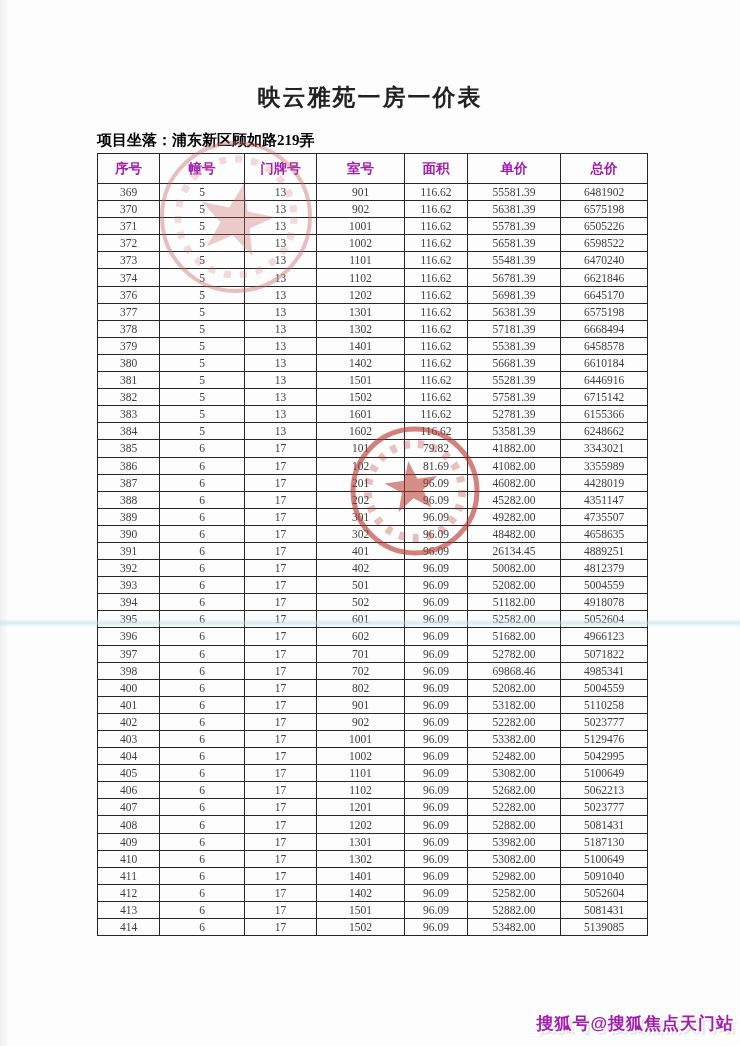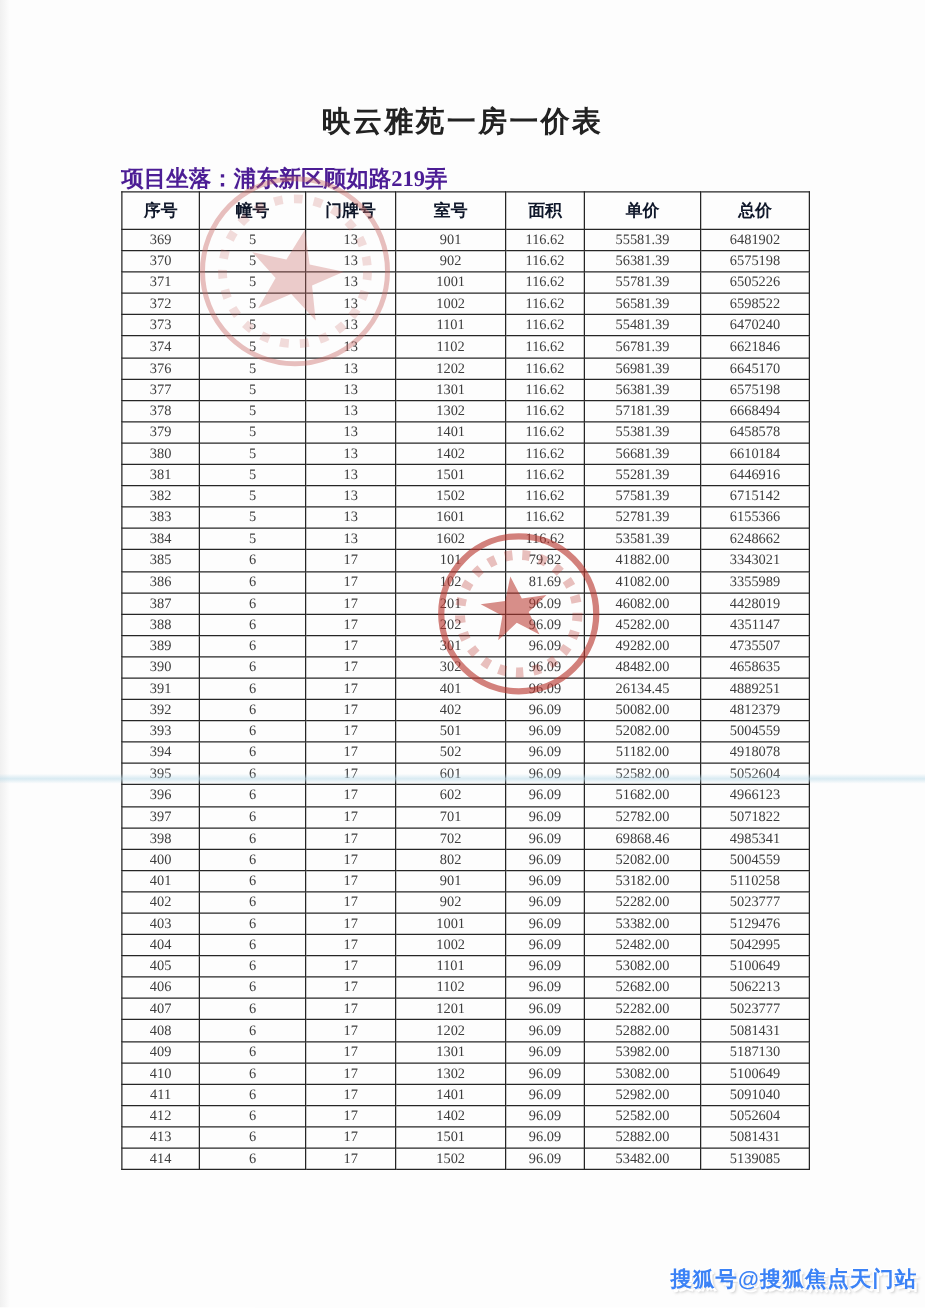--- a/index.html
+++ b/index.html
@@ -24,21 +24,21 @@
     top:82px;left:0;width:740px;
     text-align:center;
     font-size:23px;font-weight:bold;
     color:#222;
     letter-spacing:2px;
     margin:0;
   }
   .location{
     position:absolute;
     top:131px;left:97px;
-    font-size:18px;font-weight:bold;color:#4c1d95;
+    font-size:15px;font-weight:bold;color:#000000;
   }
   table.price{
     position:absolute;
     top:153px;left:97px;
     border-collapse:collapse;
     table-layout:fixed;
     width:550px;
   }
   table.price th, table.price td{
     border:1px solid #262626;
@@ -46,21 +46,21 @@
     vertical-align:middle;
     padding:0;
     overflow:hidden;
     white-space:nowrap;
     color:#3d3d3d;
   }
   table.price th{
     height:29px;
     font-size:13.5px;
     font-weight:bold;
-    color:#0f172a;
+    color:#a21caf;
   }
   table.price td{
     height:16.1px;
     font-size:11.5px;
   }
   col.c0{width:62px}col.c1{width:85px}col.c2{width:72px}
   col.c3{width:88px}col.c4{width:63px}col.c5{width:93px}col.c6{width:87px}
 
   .stamp{position:absolute;pointer-events:none;}
   .stamp-top{left:156px;top:137px;width:160px;height:160px;opacity:0.42;}
@@ -69,21 +69,21 @@
   .scanline{
     position:absolute;
     left:0;top:619px;width:740px;height:8px;
     background:linear-gradient(to bottom,rgba(205,228,238,0.0),rgba(186,219,233,0.55),rgba(205,228,238,0.0));
   }
   .watermark{
     position:absolute;
     top:1012px;right:6px;
     font-family:"Liberation Sans","DejaVu Sans",sans-serif;
     font-size:17px;font-weight:bold;
-    color:#3b82f6;
+    color:#a21caf;
     letter-spacing:1px;
     text-shadow:2px 2px 0 #ffffff,-1px -1px 0 #ffffff,3px 3px 2px rgba(150,150,150,0.45);
   }
 </style>
 </head>
 <body>
 
 <div class="page">
 
   <div class="left-edge"></div>

